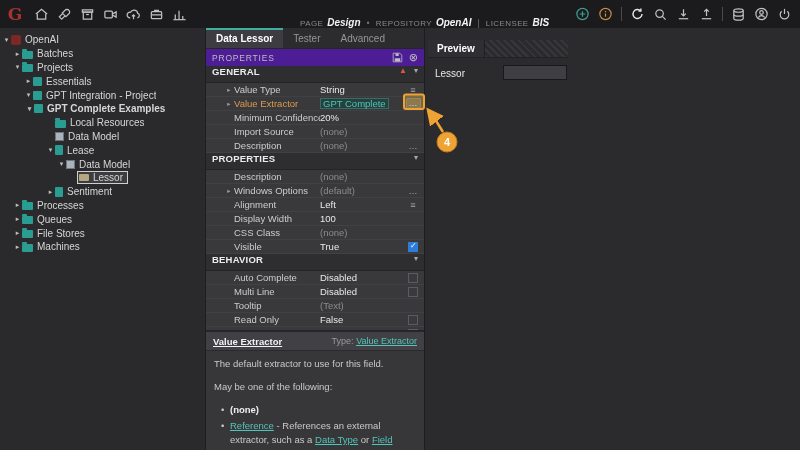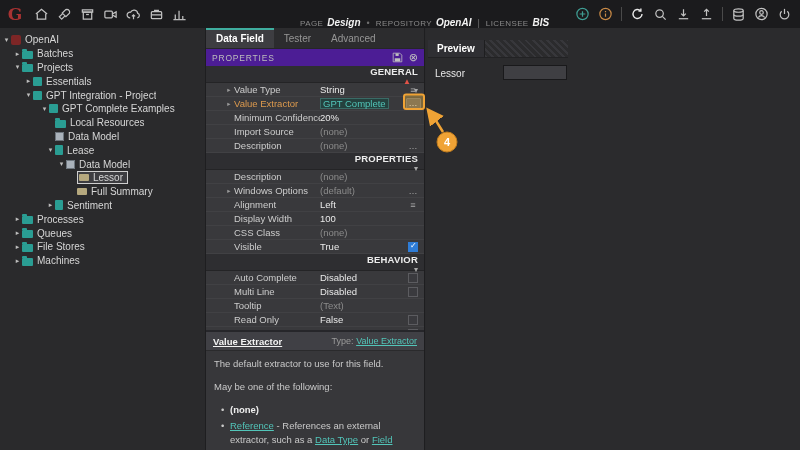--- a/index.html
+++ b/index.html
@@ -20,21 +20,21 @@
   .tb-right{position:absolute;right:8px;top:0;height:28px;display:flex;align-items:center;gap:8px;}
   .tb-div{width:1px;height:14px;background:#4a4a4a;}
 
   
   .tree{position:absolute;top:28px;left:0;width:206px;bottom:0;background:#2a2a2c;border-right:1px solid #1e1e20;
     box-sizing:border-box;padding-top:5px;overflow:hidden;}
   .trow{display:flex;align-items:center;height:13.8px;font-size:10px;color:#d6d6d6;white-space:nowrap;}
   .texp{width:9px;text-align:center;font-size:7px;color:#bdbdbd;flex:none;}
   .tico{flex:none;margin-right:4px;display:inline-block;}
   .tl{overflow:hidden;}
-  .lv0{padding-left:2px;}.lv1{padding-left:13px;}.lv2{padding-left:24px;}.lv3{padding-left:40px;}
+  .lv0{padding-left:2px;}.lv1{padding-left:13px;}.lv2{padding-left:24px;}.lv3{padding-left:25px;font-weight:bold;}
   .lv4{padding-left:46px;}.lv5{padding-left:57px;}.lv6{padding-left:68px;}
   .ic{display:inline-block;border-radius:1px;}
   .ic-root{width:10px;height:10px;background:#7d2626;border-radius:2px;}
   .ic-folder{width:11px;height:8px;background:#2a9d93;position:relative;margin-top:2px;}
   .ic-folder::before{content:"";position:absolute;top:-2px;left:0;width:5px;height:2px;background:#2a9d93;border-radius:1px 1px 0 0;}
   .ic-cube{width:9px;height:9px;background:#2a9d93;}
   .ic-model{width:9px;height:9px;background:#aab2bb;box-shadow:inset 0 0 0 1px #6d757d;}
   .ic-doc{width:8px;height:10px;background:#2a9d93;}
   .ic-field{width:10px;height:7px;background:#b5a87e;}
   .tsel{display:inline-flex;align-items:center;border:1px solid #cfcfcf;background:#3d3d41;height:13px;
@@ -43,21 +43,21 @@
 
   
   .panel{position:absolute;top:28px;left:206px;width:219px;bottom:0;background:#353538;border-right:1px solid #1e1e20;box-sizing:border-box;}
   .tabs{height:20px;background:#2c2c2e;display:flex;border-bottom:1px solid #262628;}
   .tab{padding:0 10px;font-size:10px;color:#969696;display:flex;align-items:center;cursor:default;}
   .tab.active{background:#3d3d41;color:#ffffff;box-shadow:inset 0 2px 0 #3fae9f;font-weight:bold;}
   .propbar{height:17px;background:#4c1d95;display:flex;align-items:center;padding:0 6px;border-bottom:1px solid #262628;}
   .propbar .pt{font-size:8.5px;color:#bdbdbd;letter-spacing:.8px;flex:1;}
   .pb-ico{display:inline-flex;align-items:center;margin-left:6px;color:#c0c0c0;font-size:11px;line-height:1;}
   .grid{position:absolute;top:38px;left:0;right:0;bottom:118px;overflow:hidden;background:#39393c;}
-  .psec{height:16px;background:#2e2e31;display:flex;align-items:flex-end;padding:0 6px;border-bottom:1px solid #242426;flex-direction:column;}
+  .psec{height:16px;background:#2e2e31;display:flex;align-items:flex-start;padding:0 6px;border-bottom:1px solid #242426;}
   .psec-t{font-size:9.5px;font-weight:bold;color:#ececec;flex:1;letter-spacing:.2px;}
   .warn{color:#e05348;font-size:8px;margin-right:7px;}
   .chev{color:#a8a8a8;font-size:8px;}
   .prow{height:14px;display:flex;align-items:center;border-bottom:1px solid #414144;box-sizing:border-box;padding-left:18px;background:#39393c;}
   .pexp{width:10px;font-size:6.5px;color:#9a9a9a;text-align:center;flex:none;}
   .plab{width:86px;flex:none;font-size:9.5px;color:#cdcdcd;white-space:nowrap;overflow:hidden;}
   .pval{flex:1;font-size:9.5px;color:#e9e9e9;white-space:nowrap;overflow:hidden;}
   .pval.muted{color:#8b8b8b;}
   .pctl{width:22px;flex:none;text-align:center;font-size:9px;color:#ababab;}
   .lab-orange{color:#dd9a4e;}
@@ -270,25 +270,20 @@
         <span class="tico ic ic-model"></span>
         <span class="tl">Data Model</span>
       </div>
     <div class="trow lv6">
         <span class="texp"></span>
         <span class="tsel">
           <span class="tico ic ic-field"></span>
           <span class="tl">Lessor</span>
         </span>
       </div>
-    <div class="trow lv6">
-        <span class="texp"></span>
-        <span class="tico ic ic-field"></span>
-        <span class="tl">Full Summary</span>
-      </div>
     <div class="trow lv4">
         <span class="texp">▸</span>
         <span class="tico ic ic-doc"></span>
         <span class="tl">Sentiment</span>
       </div>
     <div class="trow lv1">
         <span class="texp">▸</span>
         <span class="tico ic ic-folder"></span>
         <span class="tl">Processes</span>
       </div>
@@ -304,21 +299,21 @@
       </div>
     <div class="trow lv1">
         <span class="texp">▸</span>
         <span class="tico ic ic-folder"></span>
         <span class="tl">Machines</span>
       </div>
   </div>
 
   <div class="panel">
     <div class="tabs">
-      <div class="tab active">Data Field</div>
+      <div class="tab active">Data Lessor</div>
       <div class="tab">Tester</div>
       <div class="tab">Advanced</div>
     </div>
     <div class="propbar">
       <span class="pt">PROPERTIES</span>
       <span class="pb-ico">
           <svg width="11" height="11" viewBox="0 0 14 14">
             <path d="M1.5 1.5h8.5l2.5 2.5v8.5h-11z" fill="none" stroke="#c0c0c0"></path>
             <rect x="3.5" y="8" width="7" height="4" fill="#c0c0c0"></rect>
             <rect x="4.5" y="1.8" width="4" height="3.2" fill="#c0c0c0"></rect>

